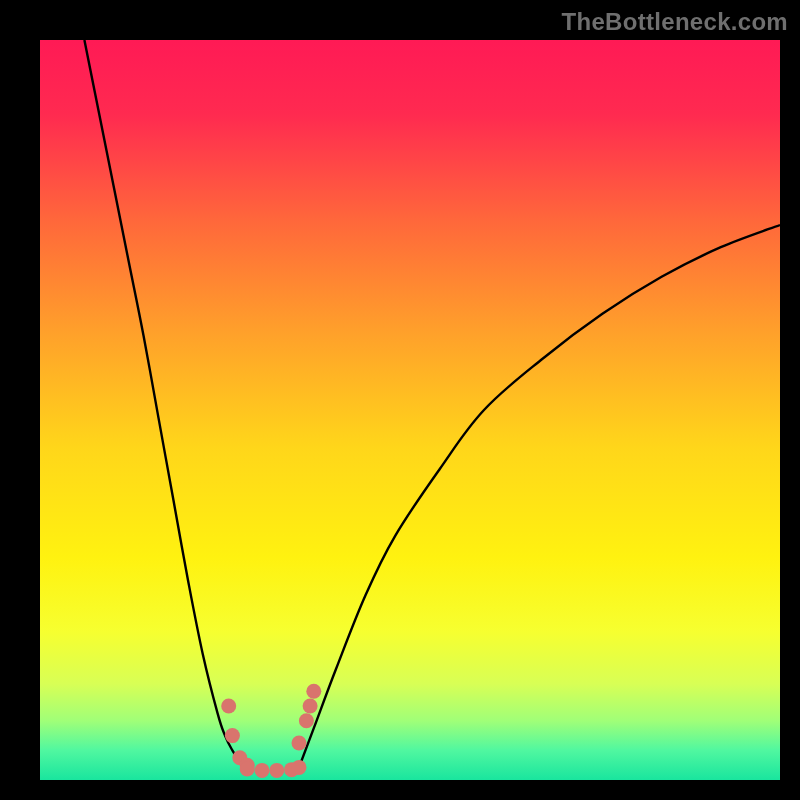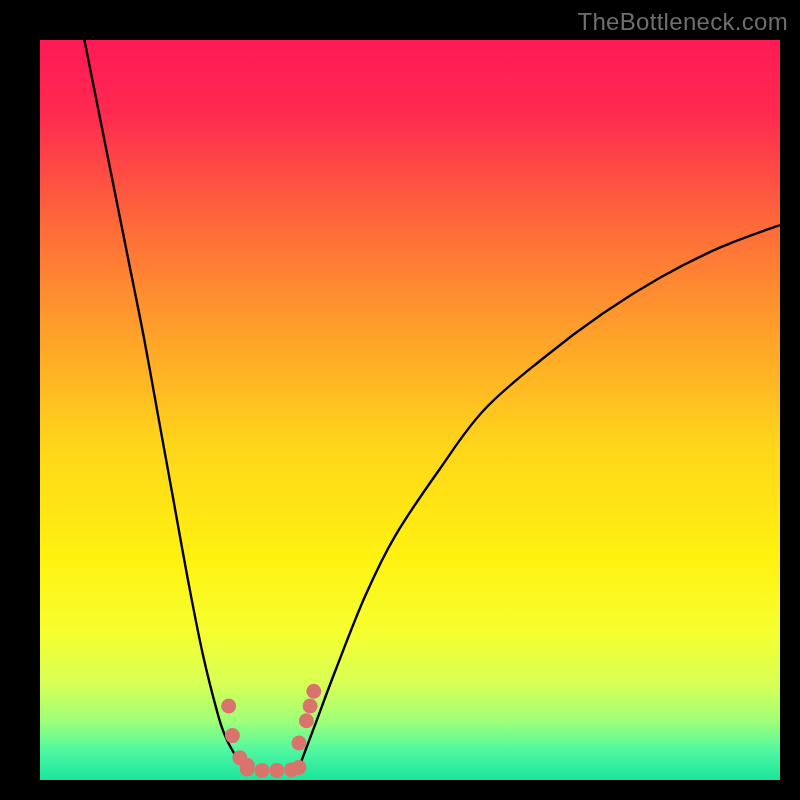--- a/index.html
+++ b/index.html
@@ -33,21 +33,21 @@
     top: 0;
     width: 740px;
     height: 740px;
   }
   .watermark {
     position: absolute;
     top: 8px;
     right: 12px;
     color: #6f6f6f;
     font-size: 24px;
-    font-weight: 400;
+    font-weight: 700;
     letter-spacing: 0.3px;
     user-select: none;
   }
   svg.curve {
     position: absolute;
     left: 0;
     top: 0;
     width: 740px;
     height: 740px;
   }

